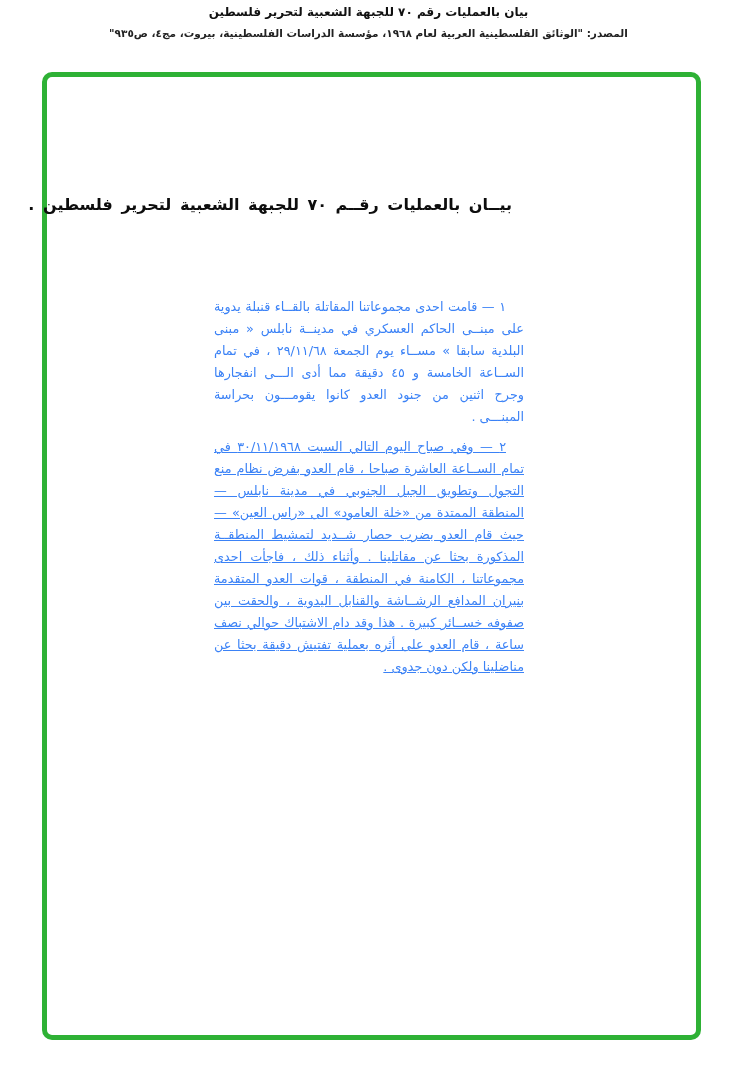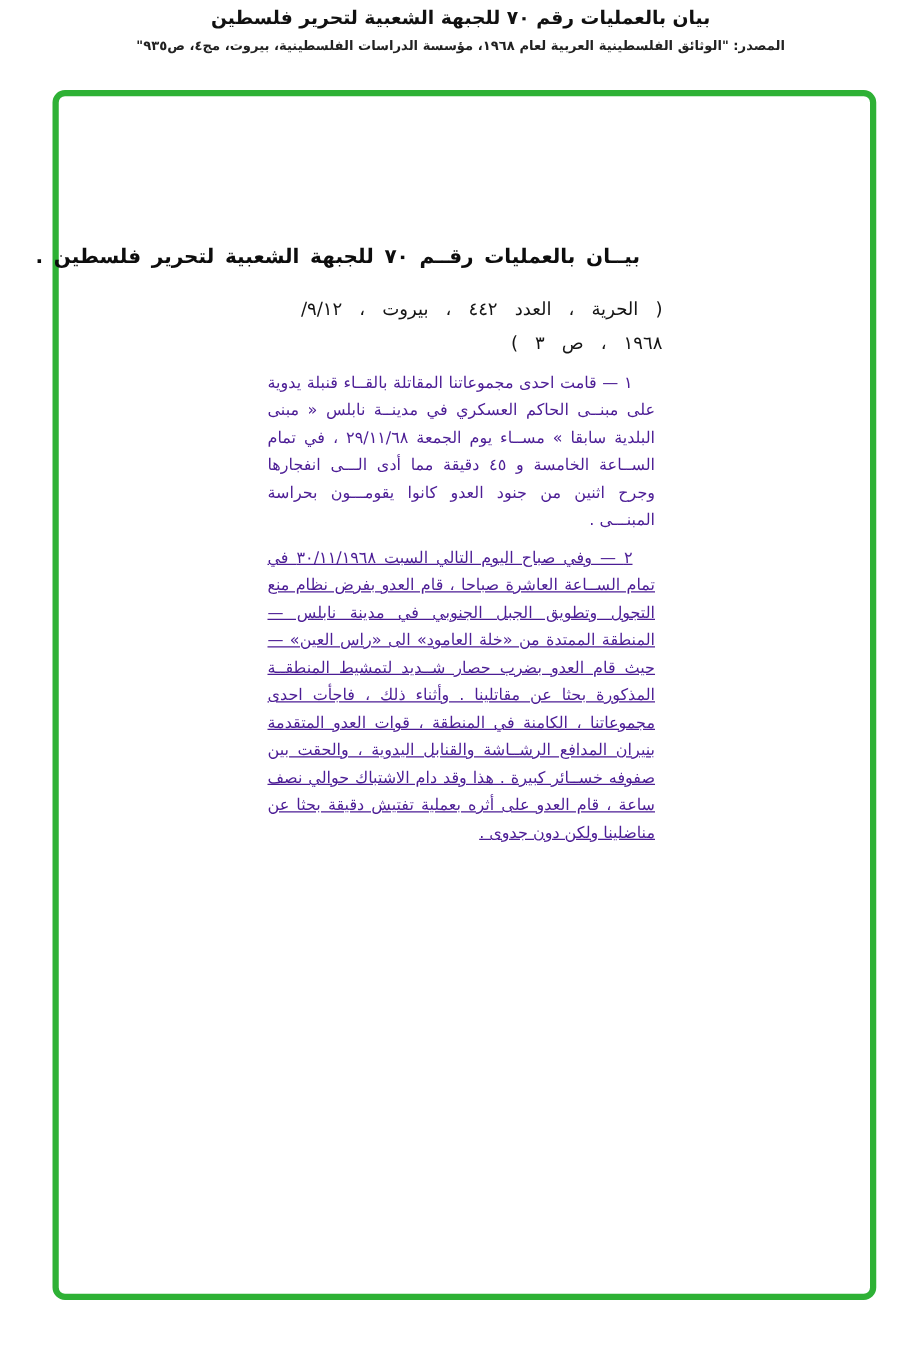--- a/index.html
+++ b/index.html
@@ -17,21 +17,21 @@
   }
   .top-header {
     position: absolute;
     top: 5px;
     left: 0;
     right: 0;
     text-align: center;
     direction: rtl;
   }
   .top-header .title {
-    font-size: 15px;
+    font-size: 12px;
     font-weight: bold;
     letter-spacing: 0;
   }
   .top-header .source {
     margin-top: 8px;
     font-size: 10.5px;
     font-weight: bold;
     color: #222222;
   }
   .frame {
@@ -69,21 +69,21 @@
   }
   .body-text {
     position: absolute;
     top: 219px;
     right: 172px;
     width: 310px;
     direction: rtl;
     text-align: justify;
     font-size: 12.8px;
     line-height: 22px;
-    color: #4c1d95;
+    color: #3b82f6;
   }
   .body-text p {
     margin: 0;
     text-indent: 18px;
   }
   .body-text p + p {
     margin-top: 8px;
     text-decoration: underline;
   }
 </style>
@@ -91,22 +91,18 @@
 <body>
 
 <div class="top-header">
   <div class="title">بيان بالعمليات رقم ٧٠ للجبهة الشعبية لتحرير فلسطين</div>
   <div class="source">المصدر: "الوثائق الفلسطينية العربية لعام ١٩٦٨، مؤسسة الدراسات الفلسطينية، بيروت، مج٤، ص٩٣٥"</div>
 </div>
 
 <div class="frame" style="border-color: rgb(46, 177, 53);">
   <div class="doc-title">بيــان بالعمليات رقــم ٧٠ للجبهة الشعبية لتحرير فلسطين .</div>
 
-  <div class="citation">
-    <div>( الحرية ، العدد ٤٤٢ ، بيروت ، ٩/١٢/</div>
-    <div>١٩٦٨ ، ص ٣ )</div>
-  </div>
 
   <div class="body-text">
     <p>١ — قامت احدى مجموعاتنا المقاتلة بالقــاء قنبلة يدوية على مبنــى الحاكم العسكري في مدينــة نابلس « مبنى البلدية سابقا » مســاء يوم الجمعة ٢٩/١١/٦٨ ، في تمام الســاعة الخامسة و ٤٥ دقيقة مما أدى الـــى انفجارها وجرح اثنين من جنود العدو كانوا يقومـــون بحراسة المبنـــى .</p>
     <p>٢ — وفي صباح اليوم التالي السبت ٣٠/١١/١٩٦٨ في تمام الســاعة العاشرة صباحا ، قام العدو بفرض نظام منع التجول وتطويق الجبل الجنوبي في مدينة نابلس — المنطقة الممتدة من «خلة العامود» الى «راس العين» — حيث قام العدو بضرب حصار شــديد لتمشيط المنطقــة المذكورة بحثا عن مقاتلينا . وأثناء ذلك ، فاجأت احدى مجموعاتنا ، الكامنة في المنطقة ، قوات العدو المتقدمة بنيران المدافع الرشــاشة والقنابل اليدوية ، والحقت بين صفوفه خســائر كبيرة . هذا وقد دام الاشتباك حوالي نصف ساعة ، قام العدو على أثره بعملية تفتيش دقيقة بحثا عن مناضلينا ولكن دون جدوى .</p>
   </div>
 </div>
 
 </body></html>

